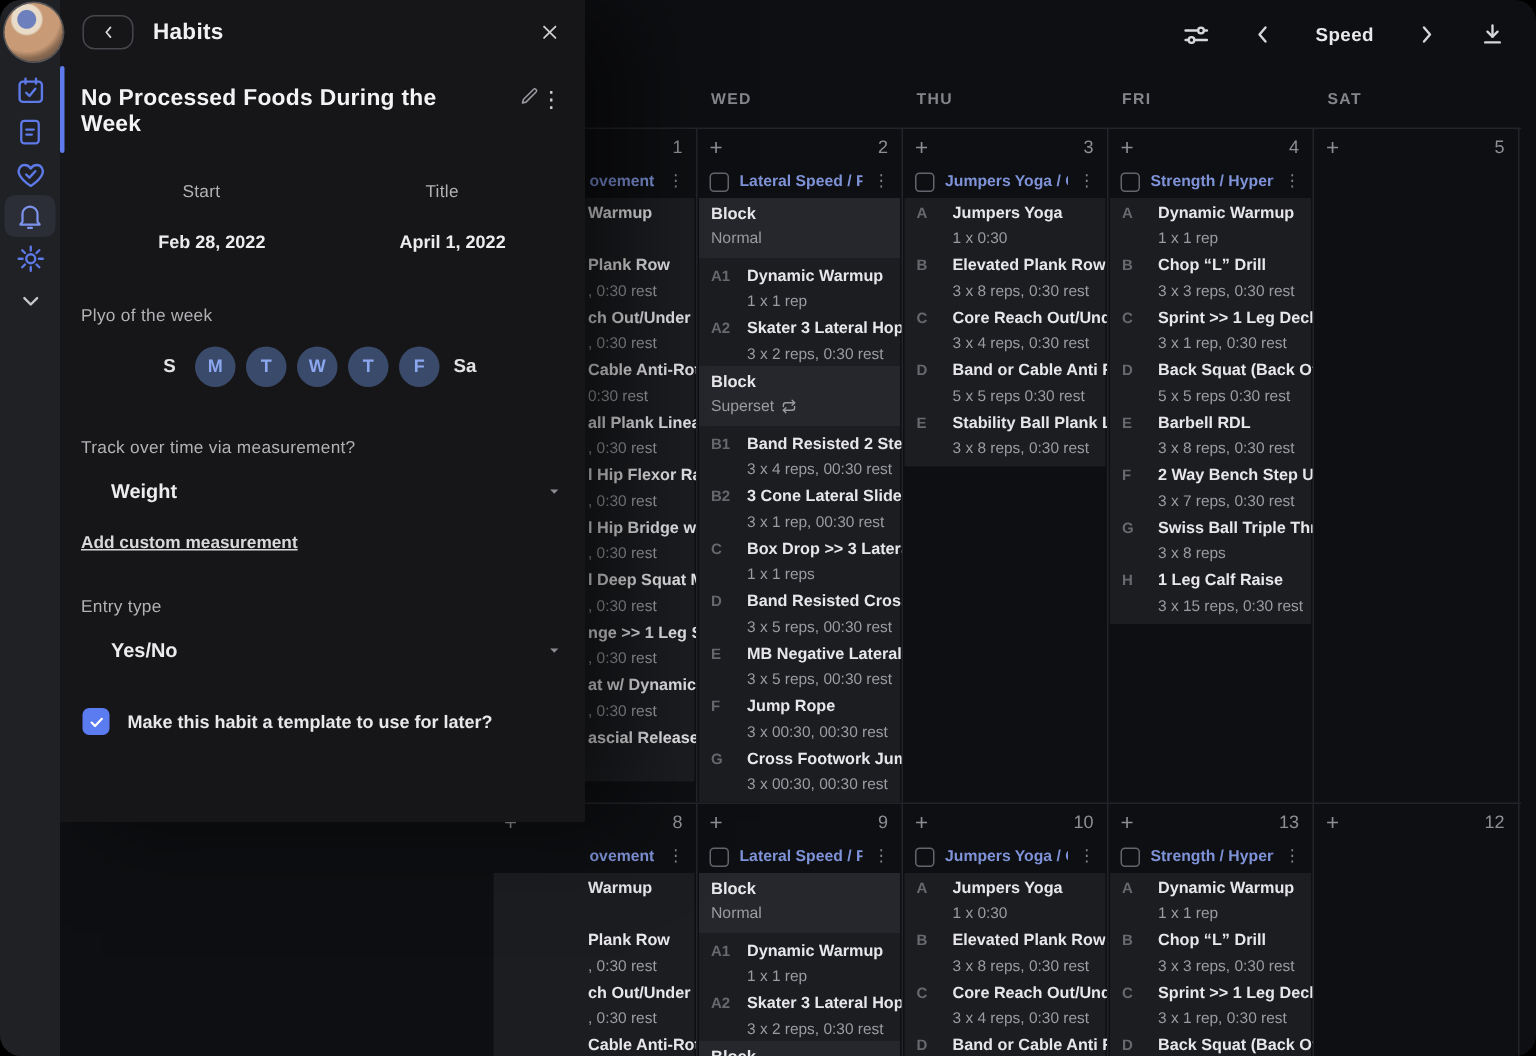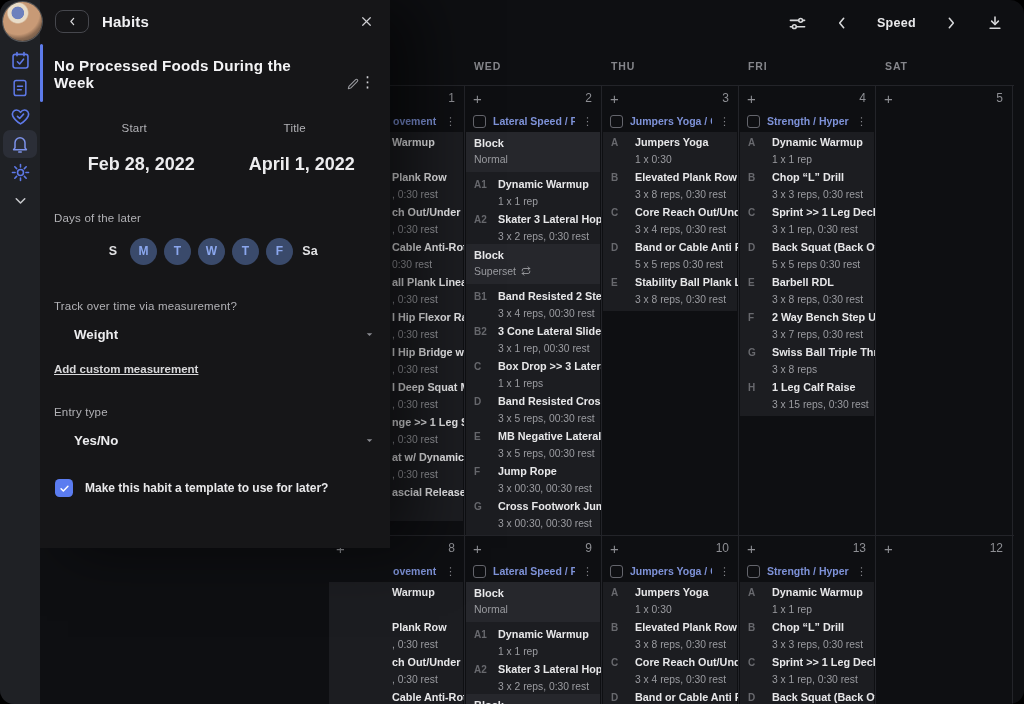--- a/index.html
+++ b/index.html
@@ -52,33 +52,33 @@
     background:radial-gradient(circle at 38% 28%,#6d80bd 0 16%,#e8dcc8 18% 26%,#c89a76 30% 58%,#8a6a52 70%,#45413c 100%);
     box-shadow:0 0 0 1px rgba(255,255,255,.25);}
 
   
   .panel{position:absolute;left:40px;top:0;width:350px;height:548px;background:#161618;z-index:10;box-shadow:28px 0 60px rgba(0,0,0,.55);}
   .panel-scroll{position:absolute;left:0;top:44px;width:3px;height:58px;border-radius:2px;background:#5d7bea;}
   .panel-header{height:42px;display:flex;align-items:center;padding:0 17px 0 15px;}
   .back-btn{width:34px;height:23px;border:1px solid #46474d;border-radius:8px;display:flex;align-items:center;justify-content:center;color:#d8d8da;cursor:pointer;flex:none;}
   .panel-title{margin-left:13px;font-size:15px;font-weight:700;color:#f1f1f3;letter-spacing:.2px;}
   .close-btn{margin-left:auto;color:#cfcfd3;cursor:pointer;display:flex;}
-  .habit-title-row{margin:15px 15px 16px 14px;display:flex;align-items:flex-end;}
+  .habit-title-row{margin:15px 15px 16px 14px;display:flex;align-items:flex-start;}
   .habit-title{font-size:15.2px;font-weight:700;color:#f3f3f5;letter-spacing:.2px;}
   .pencil{margin-left:12px;color:#9a9b9f;cursor:pointer;display:flex;}
   .h-kebab{margin-left:auto;color:#d0d0d4;font-size:15px;cursor:pointer;}
   .flabel{font-size:11.5px;color:#b2b2b6;letter-spacing:.2px;}
   .desc-image-row{display:flex;margin:27px 15px 0 14px;}
   .desc-col{flex:1;margin-right:12px;}
   .desc-input{width:100%;height:48px;margin-top:11px;background:#1f2024;border:1px solid #3b3c42;border-radius:10px;resize:none;outline:none;color:#e8e8ea;font-family:"Liberation Sans",sans-serif;font-size:12px;padding:6px 9px;}
   .img-col{width:70px;}
   .img-tile{width:70px;height:54px;margin-top:11px;border-radius:9px;background:linear-gradient(135deg,#a9aee8 0%,#90c9dd 45%,#7fd9cf 100%);display:flex;align-items:center;justify-content:center;cursor:pointer;}
   .dates-row{display:flex;margin:31px 15px 0 14px;text-align:center;}
   .date-col{flex:1;}
-  .date-value{margin-top:20px;padding-left:14px;font-size:18px;color:#ececee;font-weight:600;cursor:pointer;}
+  .date-value{margin-top:20px;padding-left:14px;font-size:12px;color:#ececee;font-weight:600;cursor:pointer;}
   .days-label{margin:37px 0 0 14px;}
   .days-row{display:flex;align-items:center;gap:7px;margin:13px 0 0 63px;height:28px;}
   .day-plain{width:20px;text-align:center;font-size:12.5px;font-weight:700;color:#e2e2e4;cursor:pointer;}
   .day-circle{width:27px;height:27px;border-radius:50%;background:#3a4a6b;color:#8ba7ee;display:flex;align-items:center;justify-content:center;font-size:12px;font-weight:700;cursor:pointer;}
   .meas-label{margin:35px 0 0 14px;}
   .select-row{display:flex;align-items:center;margin:15px 15px 0 34px;cursor:pointer;justify-content:flex-end;}
   .select-value{font-size:13.3px;color:#ececee;font-weight:600;}
   .caret{margin-left:auto;color:#8a8b90;display:flex;}
   .add-link{margin:21px 0 0 14px;display:inline-block;font-size:11.5px;color:#d8d8da;text-decoration:underline;font-weight:600;cursor:pointer;}
   .entry-label{margin:29px 0 0 14px;}
@@ -599,21 +599,21 @@
       <div class="date-col">
         <div class="flabel">Start</div>
         <div class="date-value">Feb 28, 2022</div>
       </div>
       <div class="date-col">
         <div class="flabel">Title</div>
         <div class="date-value">April 1, 2022</div>
       </div>
     </div>
 
-    <div class="flabel days-label">Days of the later</div>
+    <div class="flabel days-label">Plyo of the week</div>
     <div class="days-row" id="days-row">
         <div class="day-plain">S</div>
         <div class="day-circle">M</div>
         <div class="day-circle">T</div>
         <div class="day-circle">W</div>
         <div class="day-circle">T</div>
         <div class="day-circle">F</div>
         <div class="day-plain">Sa</div>
       </div>
 

